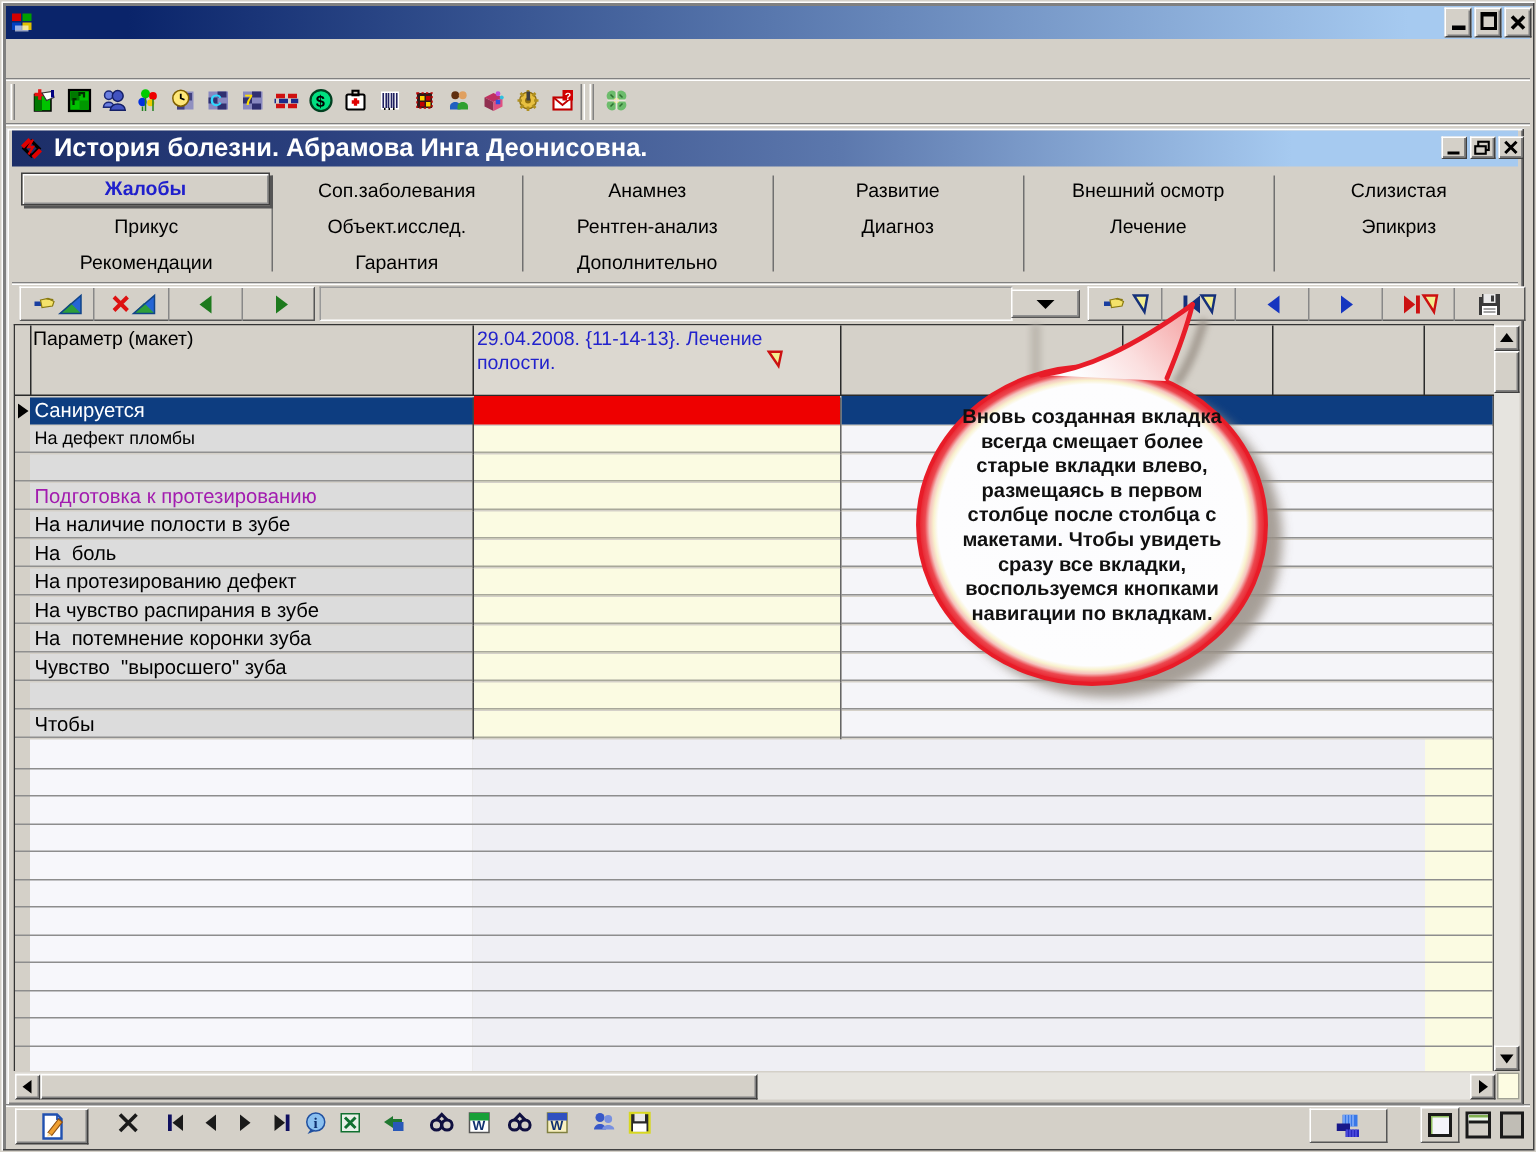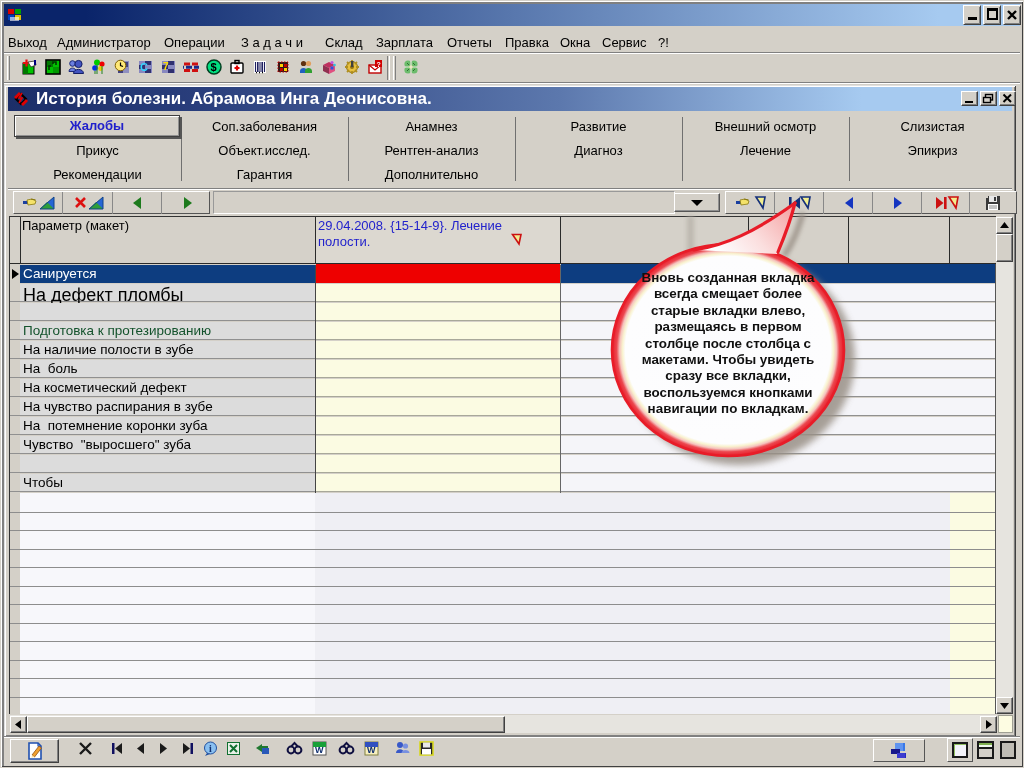--- a/index.html
+++ b/index.html
@@ -37,33 +37,20 @@
     <div class="abs winbtn" style="left:979px;top:1px;">
         <span style="position:absolute;top:2px;left:3px;width:11px;height:12px;border:2px solid #000;border-top-width:3px;"></span>
       </div>
     <div class="abs winbtn" style="left:999px;top:1px;">
       <svg width="17" height="19" viewBox="0 0 17 19" style="position:absolute;">
           <path d="M4 5 L12 13 M12 5 L4 13" stroke="#000" stroke-width="2.4"></path>
         </svg>
     </div>
   </div>
 
-  <div id="menubar" style="position:absolute;left:4px;top:28px;width:1016px;height:24px;font-size:13px;color:#000;">
-    <span class="txt" style="left:4px;top:7px;">Выход</span>
-    <span class="txt" style="left:53px;top:7px;">Администратор</span>
-    <span class="txt" style="left:160px;top:7px;">Операции</span>
-    <span class="txt" style="left:237px;top:7px;">З а д а ч и</span>
-    <span class="txt" style="left:321px;top:7px;">Склад</span>
-    <span class="txt" style="left:372px;top:7px;">Зарплата</span>
-    <span class="txt" style="left:443px;top:7px;">Отчеты</span>
-    <span class="txt" style="left:501px;top:7px;">Правка</span>
-    <span class="txt" style="left:556px;top:7px;">Окна</span>
-    <span class="txt" style="left:598px;top:7px;">Сервис</span>
-    <span class="txt" style="left:654px;top:7px;">?!</span>
-  </div>
 
   <div id="toolbar" style="position:absolute;left:4px;top:52px;width:1016px;height:33px;">
     <div class="abs" style="left:0;top:0;width:1016px;height:1px;background:#808080;"></div>
     <div class="abs" style="left:0;top:1px;width:1016px;height:1px;background:#fff;"></div>
     <div class="abs" style="left:0;top:30px;width:1016px;height:1px;background:#808080;"></div>
     <div class="abs" style="left:0;top:31px;width:1016px;height:1px;background:#fff;"></div>
     <div class="abs" style="left:3px;top:4px;width:3px;height:24px;border-left:1px solid #fff;border-right:1px solid #808080;"></div>
     <div class="abs" style="left:383px;top:4px;width:3px;height:24px;border-left:1px solid #808080;border-right:1px solid #fff;"></div>
     <div class="abs" style="left:389px;top:4px;width:3px;height:24px;border-left:1px solid #fff;border-right:1px solid #808080;"></div>
     <div class="tbi" style="left:18px;"><svg width="16" height="16" viewBox="0 0 16 16">
@@ -321,72 +308,72 @@
       <div class="abs" style="left:1px;top:1px;width:986px;height:47px;background:#d5d1c9;"></div>
       <div class="abs" style="left:11px;top:1px;width:1px;height:47px;background:#2a2a2a;"></div>
       <div class="abs" style="left:306px;top:1px;width:1px;height:47px;background:#2a2a2a;"></div>
       <div class="abs" style="left:551px;top:1px;width:1px;height:47px;background:#2a2a2a;"></div>
       <div class="abs" style="left:739px;top:1px;width:1px;height:47px;background:#2a2a2a;"></div>
       <div class="abs" style="left:839px;top:1px;width:1px;height:47px;background:#2a2a2a;"></div>
       <div class="abs" style="left:940px;top:1px;width:1px;height:47px;background:#2a2a2a;"></div>
       <div class="abs" style="left:1px;top:47px;width:986px;height:1px;background:#2a2a2a;"></div>
       <div class="abs" style="left:307px;top:1px;width:244px;height:46px;background:#dcd8d0;"></div>
       <div class="txt" style="left:13px;top:2px;font-size:13px;color:#000;">Параметр (макет)</div>
-      <div class="txt" style="left:309px;top:2px;font-size:13px;color:#2222cc;">29.04.2008. {15-14-9}. Лечение</div>
+      <div class="txt" style="left:309px;top:2px;font-size:13px;color:#2222cc;">29.04.2008. {11-14-13}. Лечение</div>
       <div class="txt" style="left:309px;top:18px;font-size:13px;color:#2222cc;">полости.</div>
       <svg class="abs" style="left:502px;top:17px;" width="12" height="13">
           <path d="M1.5 1.5 L10 1.5 L8 11 Z" fill="#f2ee90" stroke="#cc1111" stroke-width="1.6"></path>
         </svg>
       <div class="abs" style="left:1px;top:49px;width:10px;height:18px;background:#d4d0c8;"></div>
       <svg class="abs" style="left:2px;top:53px;" width="9" height="11">
           <path d="M1 0 L1 10 L8 5 Z" fill="#000"></path>
         </svg>
       <div class="abs" style="left:11px;top:49px;width:296px;height:18px;background:#0d3d80;"></div>
       <div class="txt" style="left:14px;top:50px;font-size:13.5px;color:#fff;">Санируется</div>
       <div class="abs" style="left:307px;top:48px;width:244px;height:19px;background:#ee0000;"></div>
       <div class="abs" style="left:552px;top:48px;width:434px;height:19px;background:#0d3d80;"></div>
       <div class="abs" style="left:306px;top:49px;width:1px;height:19px;background:#444;"></div>
       <div class="abs" style="left:551px;top:49px;width:1px;height:19px;background:#666;"></div>
       <div class="abs" style="left:1px;top:68px;width:10px;height:18px;background:#d4d0c8;border-bottom:1px solid #909090;"></div>
       <div class="abs" style="left:11px;top:68px;width:295px;height:18px;background:#dcdcdc;border-bottom:1px solid #909090;"></div>
-      <div class="txt" style="left:14px;top:69px;font-size:18px;color:#000;">На дефект пломбы</div>
+      <div class="txt" style="left:14px;top:69px;font-size:12px;color:#000;">На дефект пломбы</div>
       <div class="abs" style="left:307px;top:68px;width:244px;height:18px;background:#fbfbe2;border-bottom:1px solid #a8a89a;"></div>
       <div class="abs" style="left:552px;top:68px;width:434px;height:18px;background:#f5f5f9;border-bottom:1px solid #909090;"></div>
       <div class="abs" style="left:306px;top:68px;width:1px;height:19px;background:#444;"></div>
       <div class="abs" style="left:551px;top:68px;width:1px;height:19px;background:#666;"></div>
       <div class="abs" style="left:1px;top:87px;width:10px;height:18px;background:#d4d0c8;border-bottom:1px solid #909090;"></div>
       <div class="abs" style="left:11px;top:87px;width:295px;height:18px;background:#dcdcdc;border-bottom:1px solid #909090;"></div>
       <div class="abs" style="left:307px;top:87px;width:244px;height:18px;background:#fbfbe2;border-bottom:1px solid #a8a89a;"></div>
       <div class="abs" style="left:552px;top:87px;width:434px;height:18px;background:#f5f5f9;border-bottom:1px solid #909090;"></div>
       <div class="abs" style="left:306px;top:87px;width:1px;height:19px;background:#444;"></div>
       <div class="abs" style="left:551px;top:87px;width:1px;height:19px;background:#666;"></div>
       <div class="abs" style="left:1px;top:106px;width:10px;height:18px;background:#d4d0c8;border-bottom:1px solid #909090;"></div>
       <div class="abs" style="left:11px;top:106px;width:295px;height:18px;background:#dcdcdc;border-bottom:1px solid #909090;"></div>
-      <div class="txt" style="left:14px;top:107px;font-size:13.5px;color:#14532d;text-align:center;">Подготовка к протезированию</div>
+      <div class="txt" style="left:14px;top:107px;font-size:13.5px;color:#a21caf;text-align:center;">Подготовка к протезированию</div>
       <div class="abs" style="left:307px;top:106px;width:244px;height:18px;background:#fbfbe2;border-bottom:1px solid #a8a89a;"></div>
       <div class="abs" style="left:552px;top:106px;width:434px;height:18px;background:#f5f5f9;border-bottom:1px solid #909090;"></div>
       <div class="abs" style="left:306px;top:106px;width:1px;height:19px;background:#444;"></div>
       <div class="abs" style="left:551px;top:106px;width:1px;height:19px;background:#666;"></div>
       <div class="abs" style="left:1px;top:125px;width:10px;height:18px;background:#d4d0c8;border-bottom:1px solid #909090;"></div>
       <div class="abs" style="left:11px;top:125px;width:295px;height:18px;background:#dcdcdc;border-bottom:1px solid #909090;"></div>
       <div class="txt" style="left:14px;top:126px;font-size:13.5px;color:#000;">На наличие полости в зубе</div>
       <div class="abs" style="left:307px;top:125px;width:244px;height:18px;background:#fbfbe2;border-bottom:1px solid #a8a89a;"></div>
       <div class="abs" style="left:552px;top:125px;width:434px;height:18px;background:#f5f5f9;border-bottom:1px solid #909090;"></div>
       <div class="abs" style="left:306px;top:125px;width:1px;height:19px;background:#444;"></div>
       <div class="abs" style="left:551px;top:125px;width:1px;height:19px;background:#666;"></div>
       <div class="abs" style="left:1px;top:144px;width:10px;height:18px;background:#d4d0c8;border-bottom:1px solid #909090;"></div>
       <div class="abs" style="left:11px;top:144px;width:295px;height:18px;background:#dcdcdc;border-bottom:1px solid #909090;"></div>
       <div class="txt" style="left:14px;top:145px;font-size:13.5px;color:#000;">На&nbsp; боль</div>
       <div class="abs" style="left:307px;top:144px;width:244px;height:18px;background:#fbfbe2;border-bottom:1px solid #a8a89a;"></div>
       <div class="abs" style="left:552px;top:144px;width:434px;height:18px;background:#f5f5f9;border-bottom:1px solid #909090;"></div>
       <div class="abs" style="left:306px;top:144px;width:1px;height:19px;background:#444;"></div>
       <div class="abs" style="left:551px;top:144px;width:1px;height:19px;background:#666;"></div>
       <div class="abs" style="left:1px;top:163px;width:10px;height:18px;background:#d4d0c8;border-bottom:1px solid #909090;"></div>
       <div class="abs" style="left:11px;top:163px;width:295px;height:18px;background:#dcdcdc;border-bottom:1px solid #909090;"></div>
-      <div class="txt" style="left:14px;top:164px;font-size:13.5px;color:#000;">На косметический дефект</div>
+      <div class="txt" style="left:14px;top:164px;font-size:13.5px;color:#000;">На протезированию дефект</div>
       <div class="abs" style="left:307px;top:163px;width:244px;height:18px;background:#fbfbe2;border-bottom:1px solid #a8a89a;"></div>
       <div class="abs" style="left:552px;top:163px;width:434px;height:18px;background:#f5f5f9;border-bottom:1px solid #909090;"></div>
       <div class="abs" style="left:306px;top:163px;width:1px;height:19px;background:#444;"></div>
       <div class="abs" style="left:551px;top:163px;width:1px;height:19px;background:#666;"></div>
       <div class="abs" style="left:1px;top:182px;width:10px;height:18px;background:#d4d0c8;border-bottom:1px solid #909090;"></div>
       <div class="abs" style="left:11px;top:182px;width:295px;height:18px;background:#dcdcdc;border-bottom:1px solid #909090;"></div>
       <div class="txt" style="left:14px;top:183px;font-size:13.5px;color:#000;">На чувство распирания в зубе</div>
       <div class="abs" style="left:307px;top:182px;width:244px;height:18px;background:#fbfbe2;border-bottom:1px solid #a8a89a;"></div>
       <div class="abs" style="left:552px;top:182px;width:434px;height:18px;background:#f5f5f9;border-bottom:1px solid #909090;"></div>
       <div class="abs" style="left:306px;top:182px;width:1px;height:19px;background:#444;"></div>

